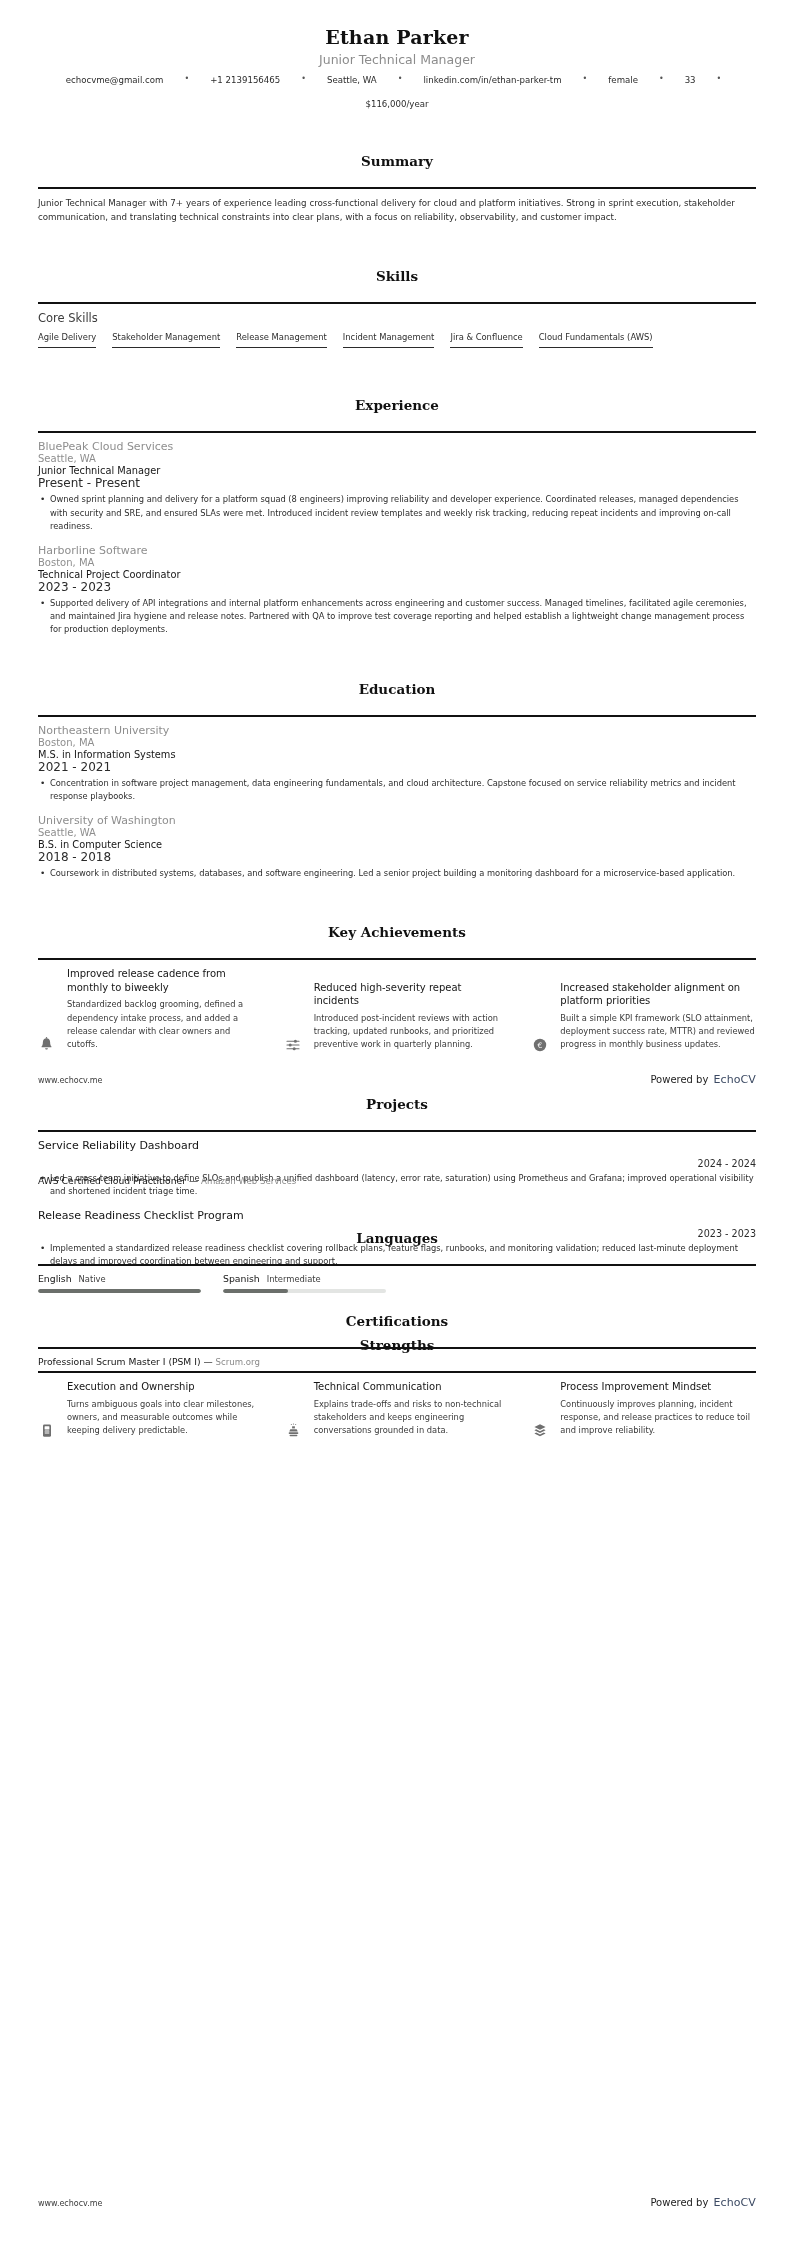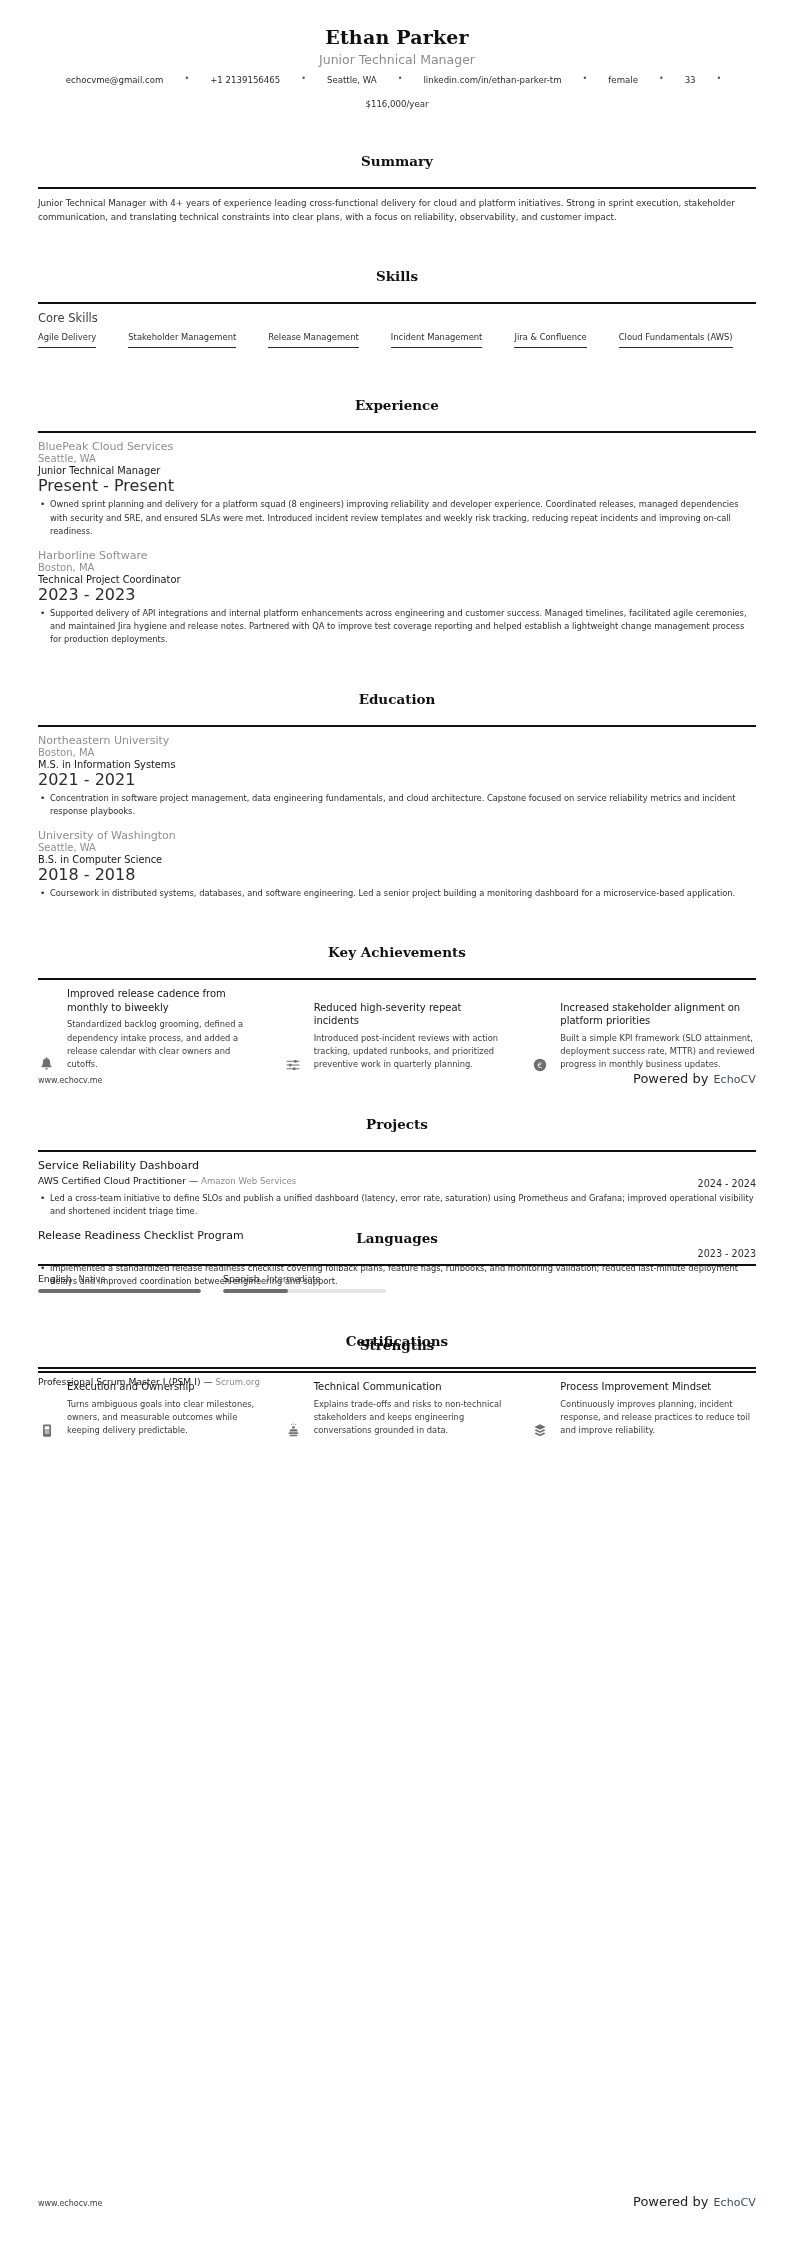--- a/index.html
+++ b/index.html
@@ -78,21 +78,21 @@
     text-align: left;
   }
 
   
   .skills-group-title {
     font-size: 11.5px;
     color: #3c3c3c;
     margin-bottom: 7px;
     font-weight: 400;
   }
-  .skills-row { display: flex; flex-wrap: wrap; gap: 0 32px; }
+  .skills-row { display: flex; flex-wrap: wrap; gap: 0 16px; }
   .skill-chip {
     font-size: 8.4px;
     color: #2d2d2d;
     padding-bottom: 5px;
     border-bottom: 1.4px solid #2b2b2b;
     margin-bottom: 5px;
     white-space: nowrap;
   }
 
   
@@ -101,21 +101,21 @@
   .entry-line {
     display: flex;
     justify-content: space-between;
     align-items: baseline;
     width: 100%;
     flex-direction: column;
   }
   .entry-org { font-size: 11px; color: #8e8e8e; font-weight: 400; }
   .entry-place { font-size: 10px; color: #8e8e8e; }
   .entry-title { font-size: 9.8px; color: #161616; font-weight: 400; margin-top: 1px; }
-  .entry-dates { font-size: 16px; color: #2b2b2b; }
+  .entry-dates { font-size: 12px; color: #2b2b2b; }
 
   ul.bullets { list-style: none; margin-top: 3px; }
   ul.bullets li {
     position: relative;
     padding-left: 12px;
     font-size: 8.3px;
     line-height: 1.62;
     color: #2d2d2d;
   }
   ul.bullets li::before {
@@ -189,21 +189,21 @@
     position: absolute;
     left: 38px;
     right: 38px;
     bottom: 36px;
     display: flex;
     justify-content: space-between;
     align-items: baseline;
     gap: 13px;
   }
   .footer-url { font-size: 8px; color: #3b3b3b; }
-  .footer-powered { font-size: 13px; color: #1d1d1d; }
+  .footer-powered { font-size: 10px; color: #1d1d1d; }
   .footer-brand { font-size: 11px; color: #3c4a63; letter-spacing: .1px; }
 </style>
 </head>
 <body>
 
 <div class="page page-1">
 
   <div class="cv-name">Ethan Parker</div>
   <div class="cv-role">Junior Technical Manager</div>
   <div class="cv-contact">
@@ -218,21 +218,21 @@
     <span class="item">female</span>
     <span class="dot">•</span>
     <span class="item">33</span>
     <span class="dot">•</span>
     <span class="item">$116,000/year</span>
   </div>
 
   <div class="section">
     <div class="section-title">Summary</div>
     <div class="section-rule"></div>
-    <div class="body-text">Junior Technical Manager with 4+ years of experience leading cross-functional delivery for cloud and platform initiatives. Strong in sprint execution, stakeholder communication, and translating technical constraints into clear plans, with a focus on reliability, observability, and customer impact.</div>
+    <div class="body-text">Junior Technical Manager with 7+ years of experience leading cross-functional delivery for cloud and platform initiatives. Strong in sprint execution, stakeholder communication, and translating technical constraints into clear plans, with a focus on reliability, observability, and customer impact.</div>
   </div>
 
   <div class="section">
     <div class="section-title">Skills</div>
     <div class="section-rule"></div>
     <div class="skills-group-title">Core Skills</div>
     <div class="skills-row">
       <span class="skill-chip">Agile Delivery</span>
       <span class="skill-chip">Stakeholder Management</span>
       <span class="skill-chip">Release Management</span>

